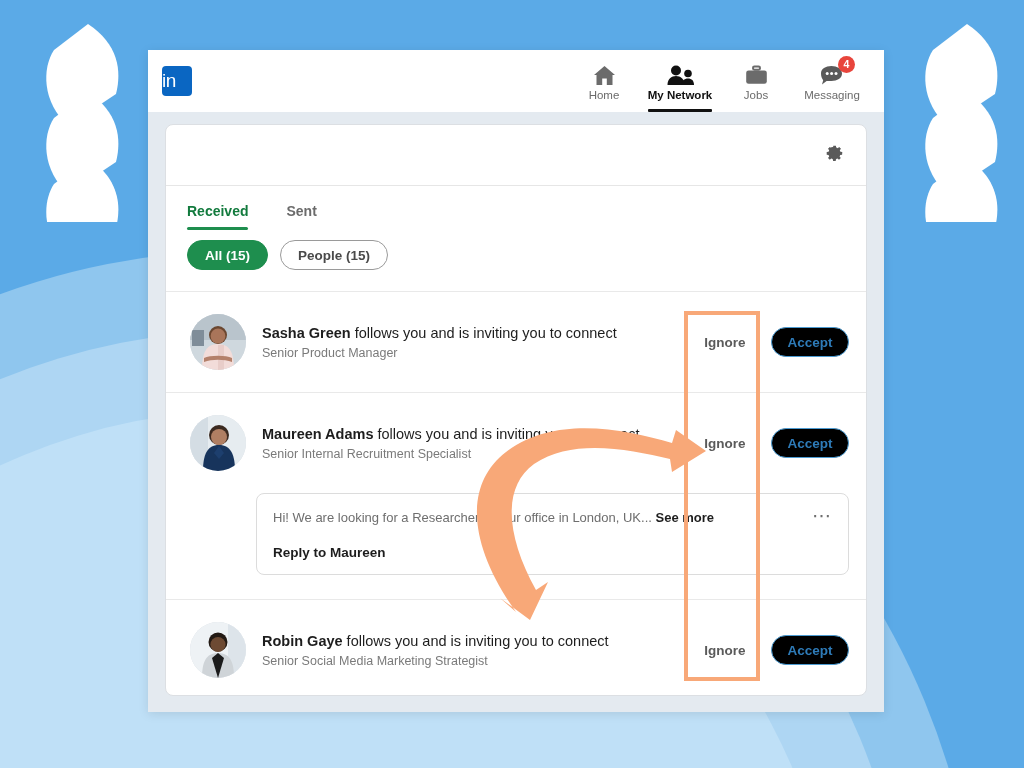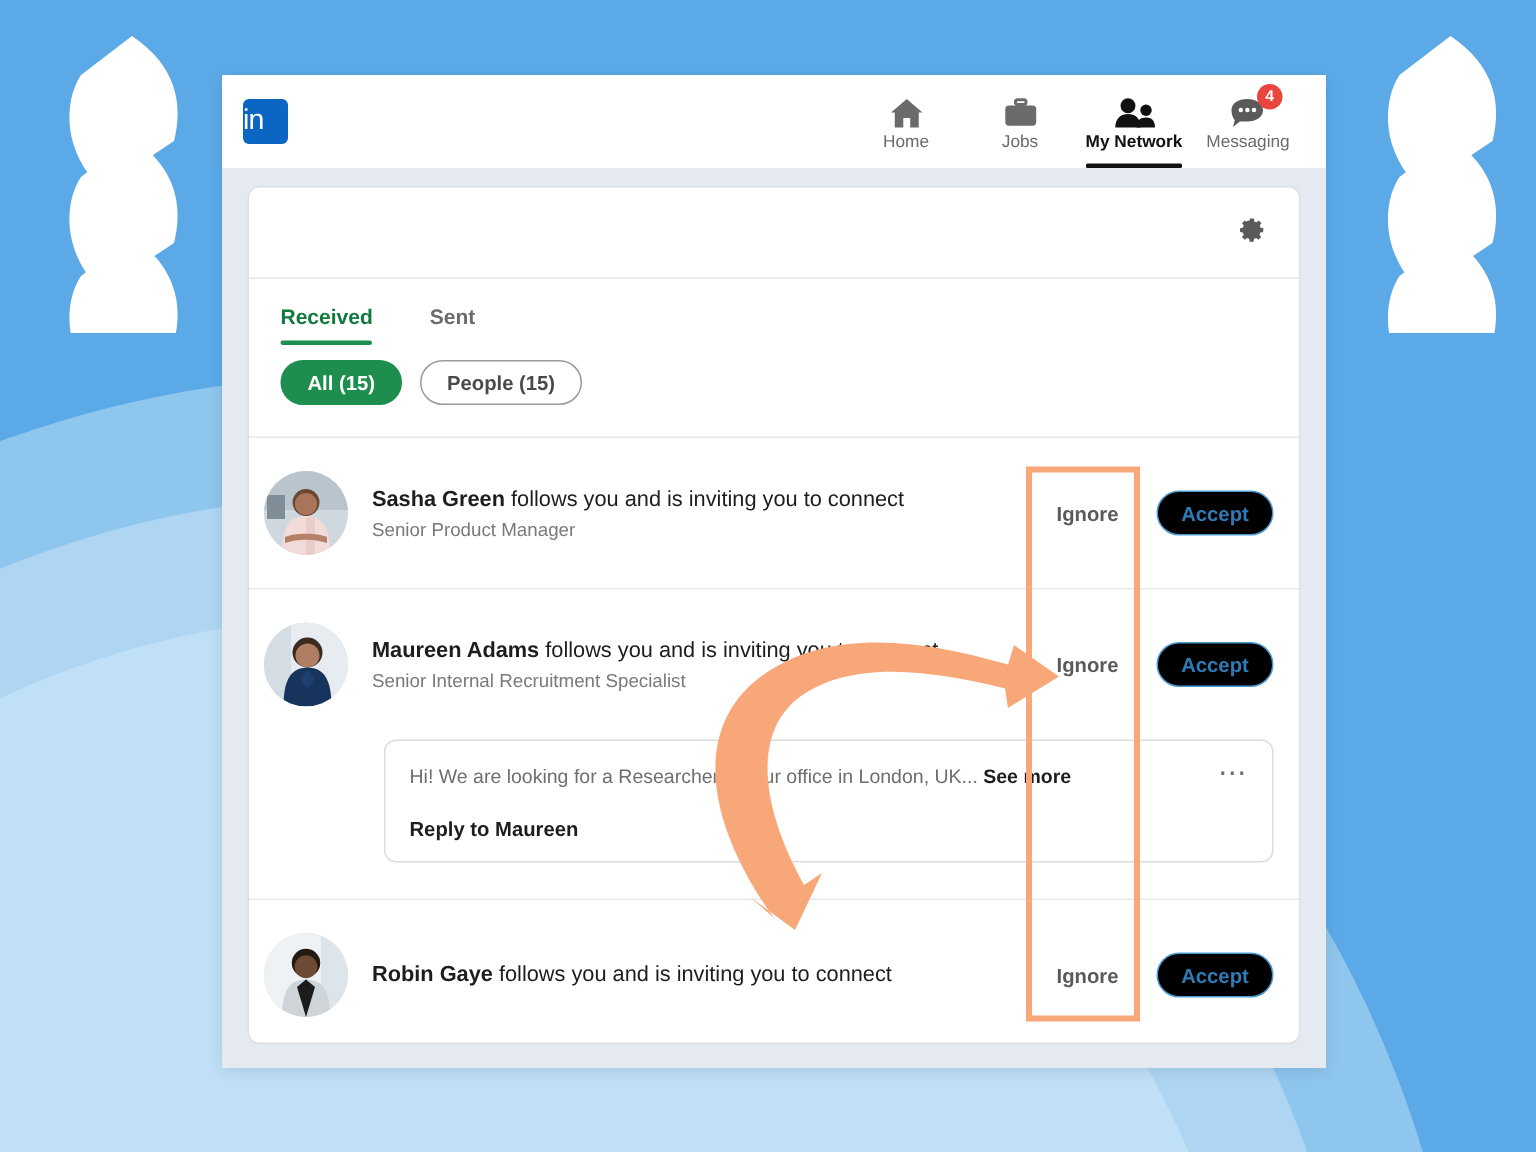--- a/index.html
+++ b/index.html
@@ -149,21 +149,21 @@
     margin-right: 12px;
     cursor: pointer;
     box-sizing: border-box;
   }
   .pill.solid { background: #1E8E4E; color: #fff; border: 1px solid #1E8E4E; }
   .pill.outline { background: #fff; color: #4a4a4a; border: 1px solid #9a9a9a; }
 
   #list { margin-top: 21px; }
   .row {
     display: flex; align-items: center;
-    padding: 0 17px 0 10px;
+    padding: 0 17px 0 24px;
     height: 101px;
     border-top: 1px solid #E9E9E9;
     box-sizing: border-box;
   }
   .avatar {
     width: 56px; height: 56px;
     border-radius: 50%;
     flex: none;
     overflow: hidden;
     position: relative;
@@ -272,42 +272,42 @@
 
       <div class="nav-item">
         <span class="glyph">
           <svg width="25" height="23" viewBox="0 0 25 23">
             <path d="M12.5 2 L23 11 L20.5 11 L20.5 21 L14.8 21 L14.8 14.6 L10.2 14.6 L10.2 21 L4.5 21 L4.5 11 L2 11 Z" fill="#6b6b6b"></path>
           </svg>
         </span>
         <span class="lbl">Home</span>
       </div>
 
-      <div class="nav-item">
-        <span class="glyph">
-          <svg width="25" height="23" viewBox="0 0 25 23">
-            <rect x="9" y="2.5" width="7" height="3.2" rx="1.4" fill="none" stroke="#6b6b6b" stroke-width="2"></rect>
-            <rect x="2.2" y="6.4" width="20.6" height="13.4" rx="2.4" fill="#6b6b6b"></rect>
-            <rect x="0" y="10.4" width="25" height="2.6" fill="#ffffff" opacity="0"></rect>
-          </svg>
-        </span>
-        <span class="lbl">Jobs</span>
-      </div>
-
       <div class="nav-item active">
         <span class="glyph">
           <svg width="29" height="23" viewBox="0 0 29 23">
             <circle cx="10" cy="6.5" r="5" fill="#111"></circle>
             <path d="M1.5 21 C1.5 14.8 5.4 12 10 12 C14.6 12 18.5 14.8 18.5 21 Z" fill="#111"></path>
             <circle cx="22" cy="9.5" r="3.8" fill="#111"></circle>
             <path d="M15.6 21 C15.6 16.4 18.4 14.4 22 14.4 C25.6 14.4 28 16.4 28 21 Z" fill="#111"></path>
           </svg>
         </span>
         <span class="lbl">My Network</span>
         <span class="underline"></span>
+      </div>
+
+      <div class="nav-item">
+        <span class="glyph">
+          <svg width="25" height="23" viewBox="0 0 25 23">
+            <rect x="9" y="2.5" width="7" height="3.2" rx="1.4" fill="none" stroke="#6b6b6b" stroke-width="2"></rect>
+            <rect x="2.2" y="6.4" width="20.6" height="13.4" rx="2.4" fill="#6b6b6b"></rect>
+            <rect x="0" y="10.4" width="25" height="2.6" fill="#ffffff" opacity="0"></rect>
+          </svg>
+        </span>
+        <span class="lbl">Jobs</span>
       </div>
 
       <div class="nav-item">
         <span class="glyph">
           <svg width="26" height="23" viewBox="0 0 26 23">
             <path d="M2 9.5 C2 4.8 6.6 2 12.4 2 C18.2 2 23 4.8 23 9.5 C23 14.2 18.2 17 12.4 17 L7.6 17 L3 20.6 L4.2 16.2 C2.8 14.4 2 12.1 2 9.5 Z" fill="#5a5a5a"></path>
             <circle cx="8.2" cy="9.4" r="1.5" fill="#fff"></circle>
             <circle cx="12.6" cy="9.4" r="1.5" fill="#fff"></circle>
             <circle cx="17" cy="9.4" r="1.5" fill="#fff"></circle>
           </svg>
@@ -419,20 +419,21 @@
             <circle cx="28" cy="22.5" r="7.6" fill="#6d4a33"></circle>
             <path d="M28 31 C16 31 12 40 12 56 L44 56 C44 40 40 31 28 31 Z" fill="#cfd4d8"></path>
             <path d="M28 31 L22 36 L28 56 L34 36 Z" fill="#1b1b1b"></path>
           </svg>
         </div>
         <div class="row-text">
           <div class="row-title">
             <b>Robin Gaye</b>
             <span>follows you and is inviting you to connect</span>
           </div>
+          <div class="row-sub">Senior Social Media Marketing Strategist</div>
         </div>
         <div class="ignore-btn">Ignore</div>
         <div class="accept-btn">Accept</div>
       </div>
 
     </div>
   </div>
 </div>
 
 <div id="overlay">

